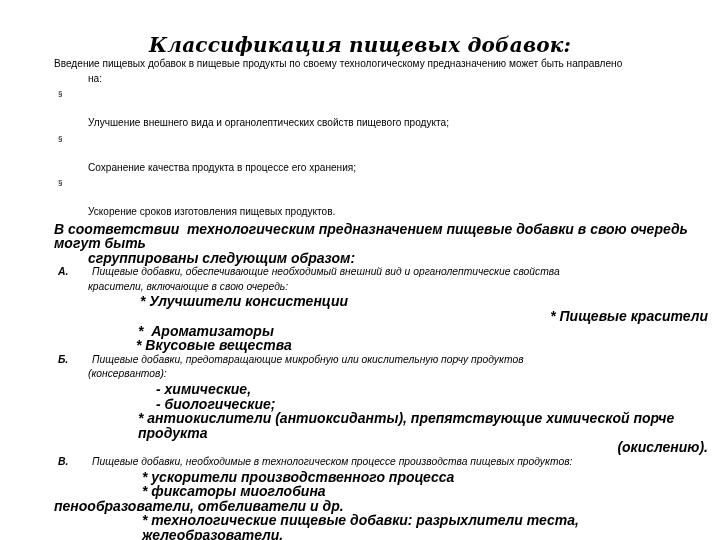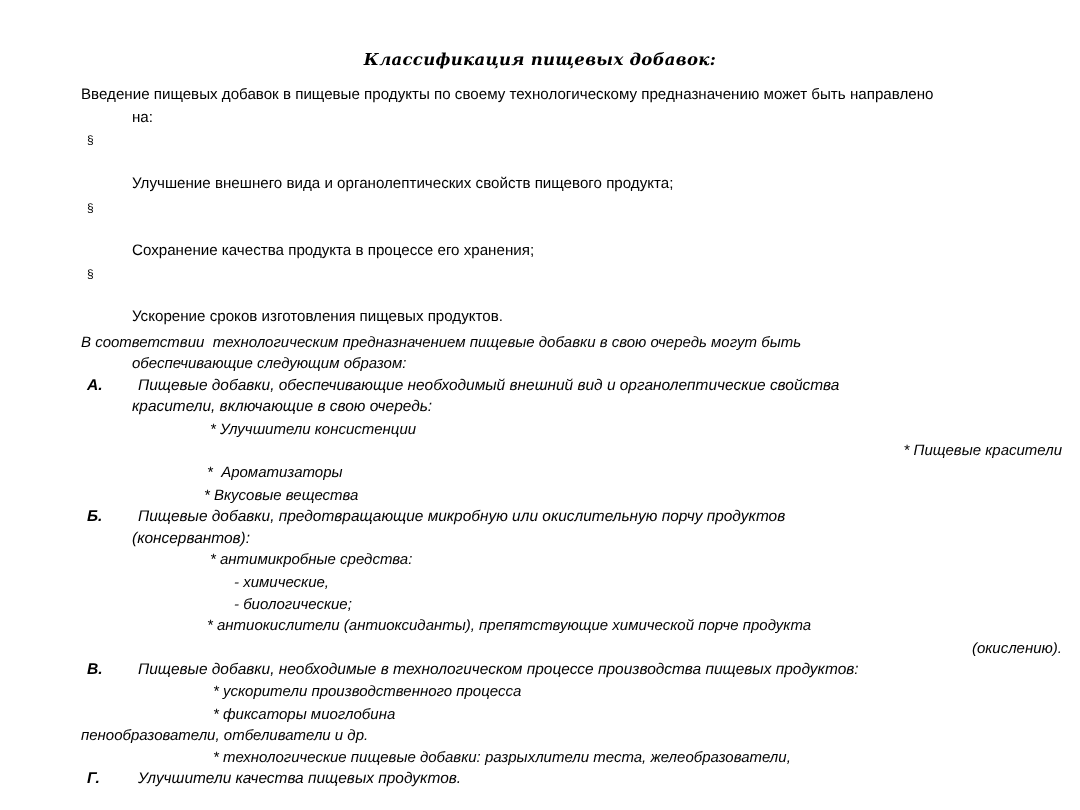--- a/index.html
+++ b/index.html
@@ -28,21 +28,21 @@
   
   .title {
     position: absolute;
     left: 0;
     top: 33px;
     width: 720px;
     text-align: center;
     font-family: "DejaVu Serif", "Liberation Serif", serif;
     font-weight: bold;
     font-style: italic;
-    font-size: 11px;
+    font-size: 20px;
     letter-spacing: 0.2px;
     white-space: nowrap;
   }
 
   
   .body-block {
     position: absolute;
     left: 54px;
     top: 57px;
     width: 654px;
@@ -85,22 +85,23 @@
   }
   .bullet-text {
     flex: 1 1 auto;
     margin-top: 30px;
   }
 
   
   .ital {
     font-family: "Liberation Sans", "DejaVu Sans", sans-serif;
     font-style: italic;
-    font-size: 10px;
+    font-size: 14px;
     line-height: 14.6px;
+    font-weight: bold;
   }
 
   .para-ital {
     margin-top: 2px;
   }
 
   
   .sec-row {
     display: flex;
     align-items: flex-start;
@@ -167,42 +168,41 @@
     <div class="bullet-row reg">
       <span class="bullet-mark">§</span>
       <span class="bullet-text">Сохранение качества продукта в процессе его хранения;</span>
     </div>
     <div class="bullet-row reg">
       <span class="bullet-mark">§</span>
       <span class="bullet-text">Ускорение сроков изготовления пищевых продуктов.</span>
     </div>
 
     <div class="line ital para-ital">В соответствии  технологическим предназначением пищевые добавки в свою очередь могут быть</div>
-    <div class="line ital intro-cont">обеспечивающие следующим образом:</div>
+    <div class="line ital intro-cont">сгруппированы следующим образом:</div>
 
     <div class="sec-row">
       <span class="sec-letter">А.</span>
       <span class="sec-text">
         <span>Пищевые добавки, обеспечивающие необходимый внешний вид и органолептические свойства</span>
         <span class="hang">красители, включающие в свою очередь:</span>
       </span>
     </div>
     <div class="line ital star-1">* Улучшители консистенции</div>
     <div class="line ital star-2">* Пищевые красители</div>
     <div class="line ital star-3">*  Ароматизаторы</div>
     <div class="line ital star-4">* Вкусовые вещества</div>
 
     <div class="sec-row">
       <span class="sec-letter">Б.</span>
       <span class="sec-text">
         <span>Пищевые добавки, предотвращающие микробную или окислительную порчу продуктов</span>
         <span class="hang">(консервантов):</span>
       </span>
     </div>
-    <div class="line ital star-b1">* антимикробные средства:</div>
     <div class="line ital dash-item">- химические,</div>
     <div class="line ital dash-item">- биологические;</div>
     <div class="line ital star-b2">* антиокислители (антиоксиданты), препятствующие химической порче продукта</div>
     <div class="line ital wrapback">(окислению).</div>
 
     <div class="sec-row">
       <span class="sec-letter">В.</span>
       <span class="sec-text">
         <span>Пищевые добавки, необходимые в технологическом процессе производства пищевых продуктов:</span>
       </span>

